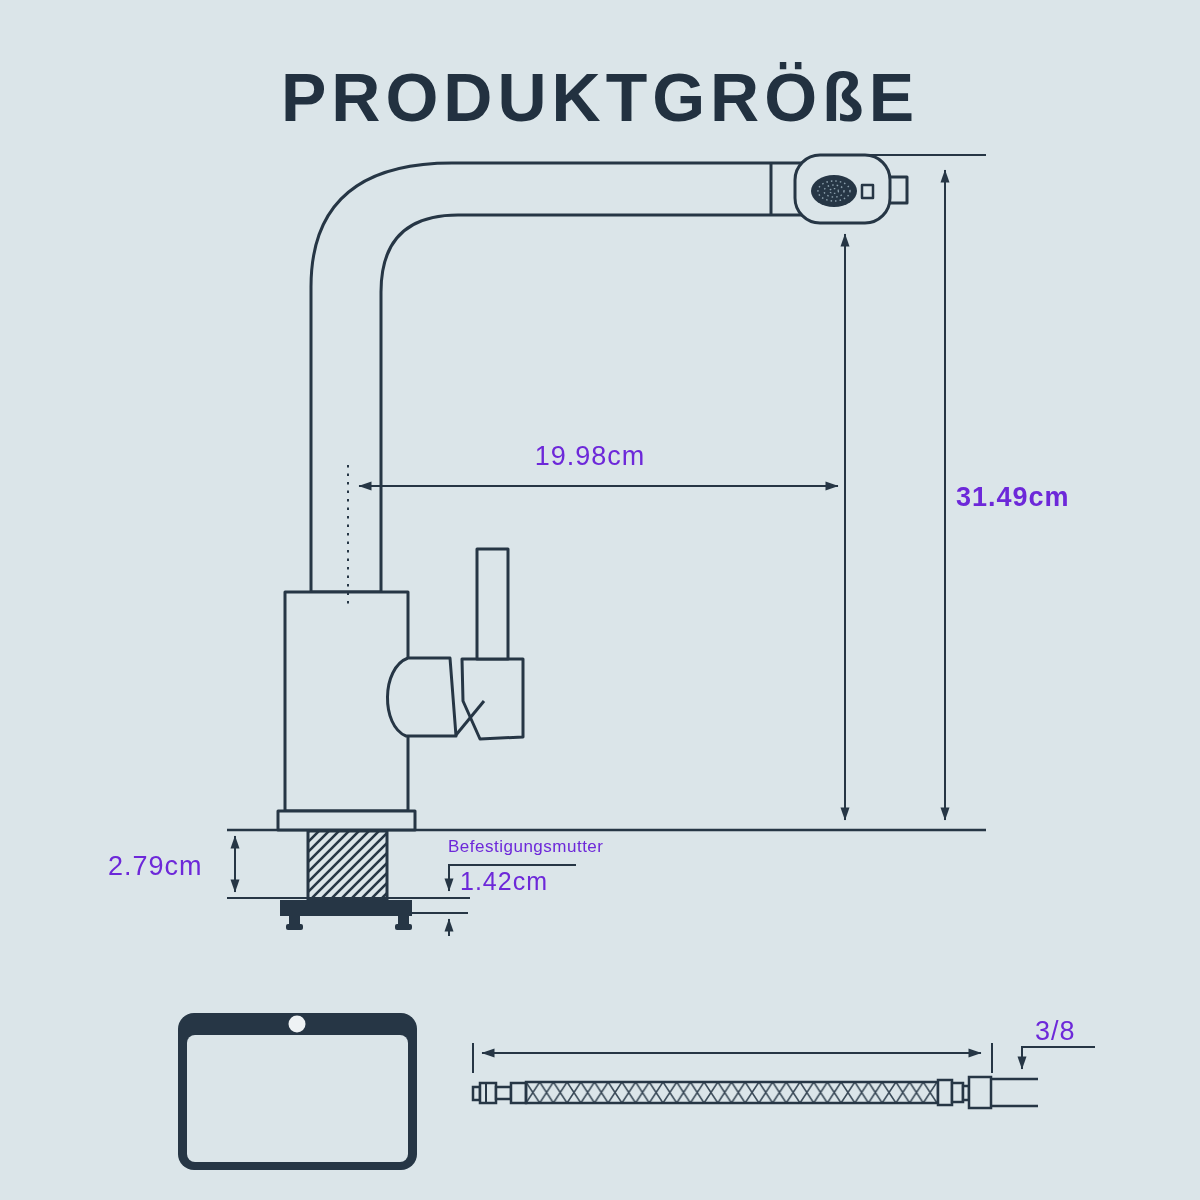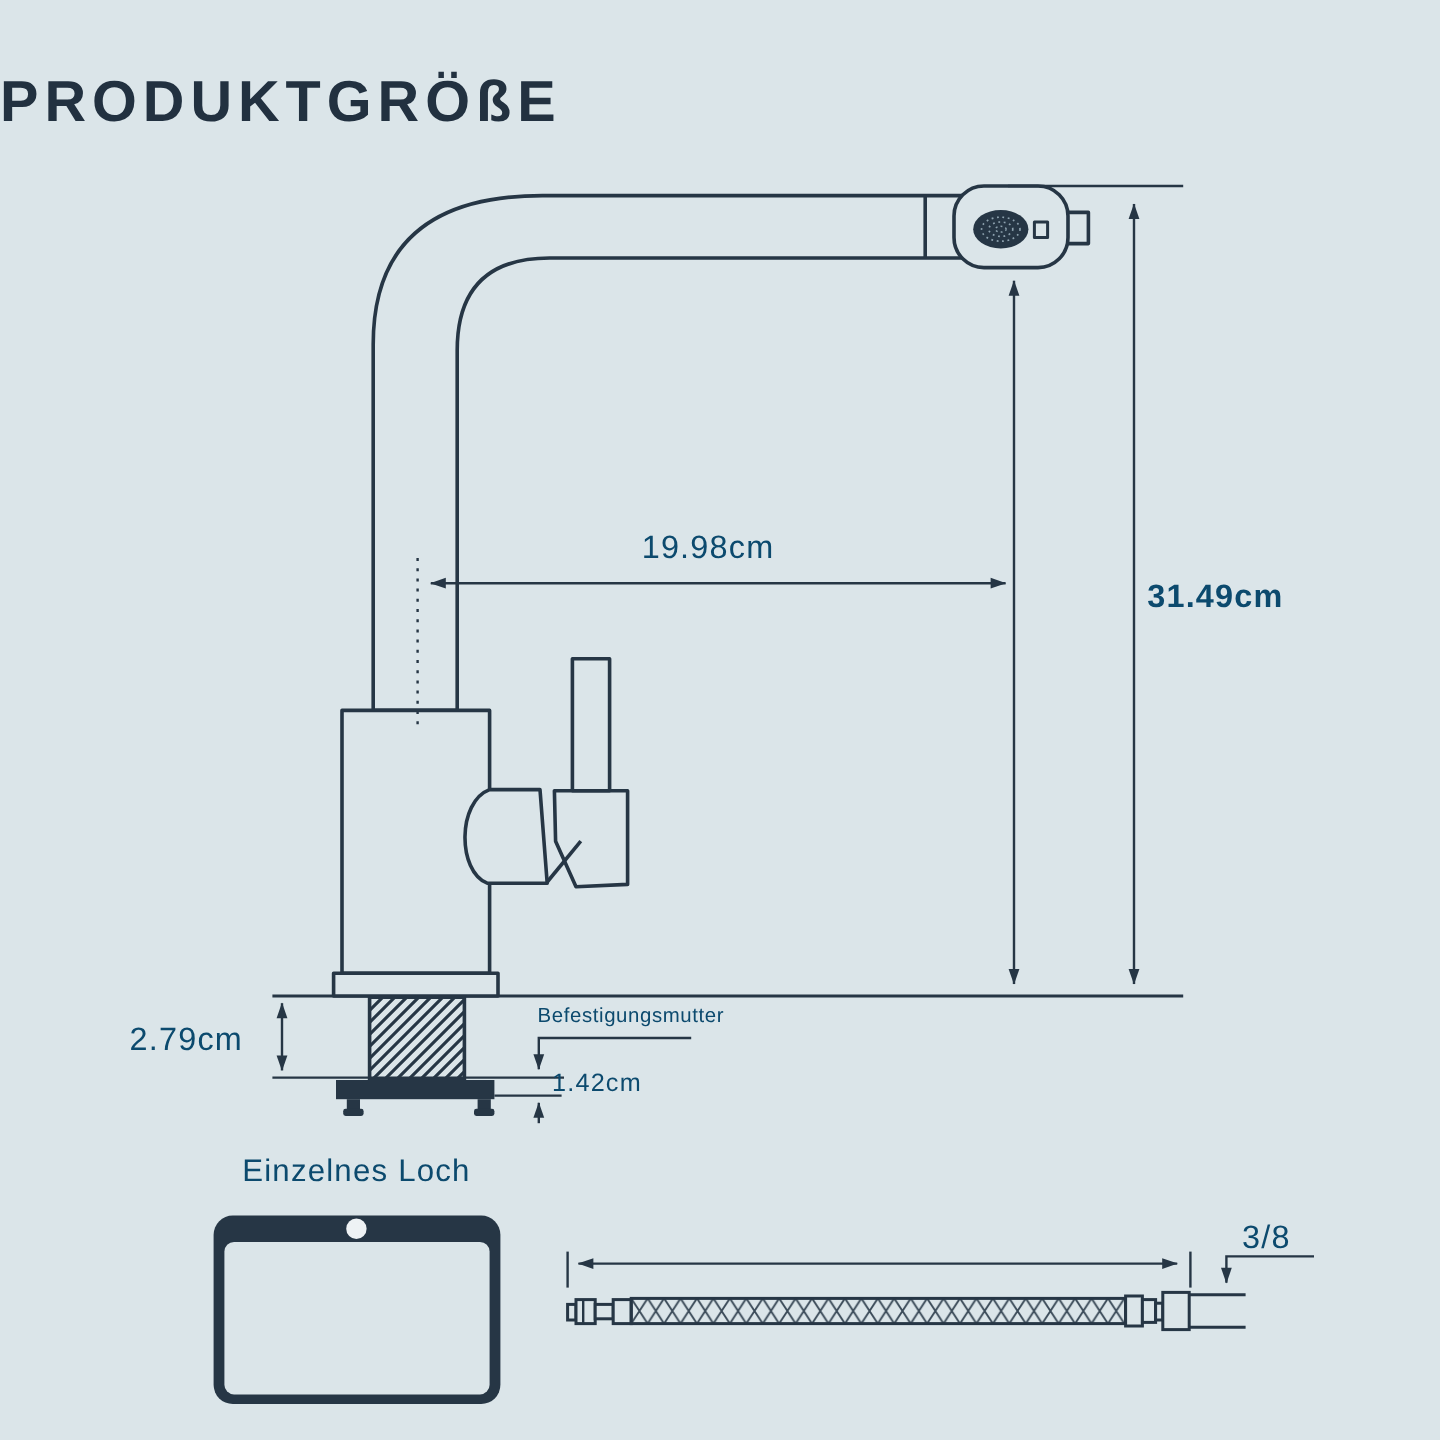--- a/index.html
+++ b/index.html
@@ -7,34 +7,35 @@
     position:relative;
     width:1200px;height:1200px;
     background:#dbe5e9;
     font-family:"Liberation Sans", sans-serif;
     overflow:hidden;
   }
   .title{
     position:absolute;
     left:0;right:0;top:58px;
     margin:0;
-    font-size:48px;
+    text-align:center;
+    font-size:68px;
     font-weight:bold;
     letter-spacing:5px;
     color:#223140;
   }
   .lbl{
     position:absolute;
-    color:#0c4a6e;
+    color:#6d28d9;
     font-size:27px;
     letter-spacing:1px;
     white-space:nowrap;
   }
   .lbl.small{font-size:17px;letter-spacing:0.5px;}
-  .lbl.mid{font-size:21px;margin-top:24px;}
+  .lbl.mid{font-size:25px;}
   .lbl.center{text-align:center;}
   .lbl.right{text-align:left;}
   svg{position:absolute;left:0;top:0;}
 </style>
 </head>
 <body>
 
 <div class="canvas">
 
   <h1 class="title">PRODUKTGRÖßE</h1>
@@ -138,16 +139,15 @@
       <line x1="482" y1="1053" x2="981" y2="1053" marker-start="url(#arr)" marker-end="url(#arr)"></line>
       <path d="M1095,1047 L1022,1047 L1022,1069" marker-end="url(#arr)"></path>
     </g>
   </svg>
 
   <div class="lbl center" style="left:470px;top:441px;width:240px;">19.98cm</div>
   <div class="lbl" style="left:956px;top:482px;font-weight:bold;">31.49cm</div>
   <div class="lbl right" style="left:108px;top:851px;width:114px;">2.79cm</div>
   <div class="lbl small" style="left:448px;top:837px;">Befestigungsmutter</div>
   <div class="lbl mid" style="left:460px;top:867px;">1.42cm</div>
-  <div class="lbl center" style="left:172px;top:960px;width:250px;font-size:26px;">Einzelnes Loch</div>
   <div class="lbl" style="left:1035px;top:1016px;">3/8</div>
 
 </div>
 
 </body></html>

